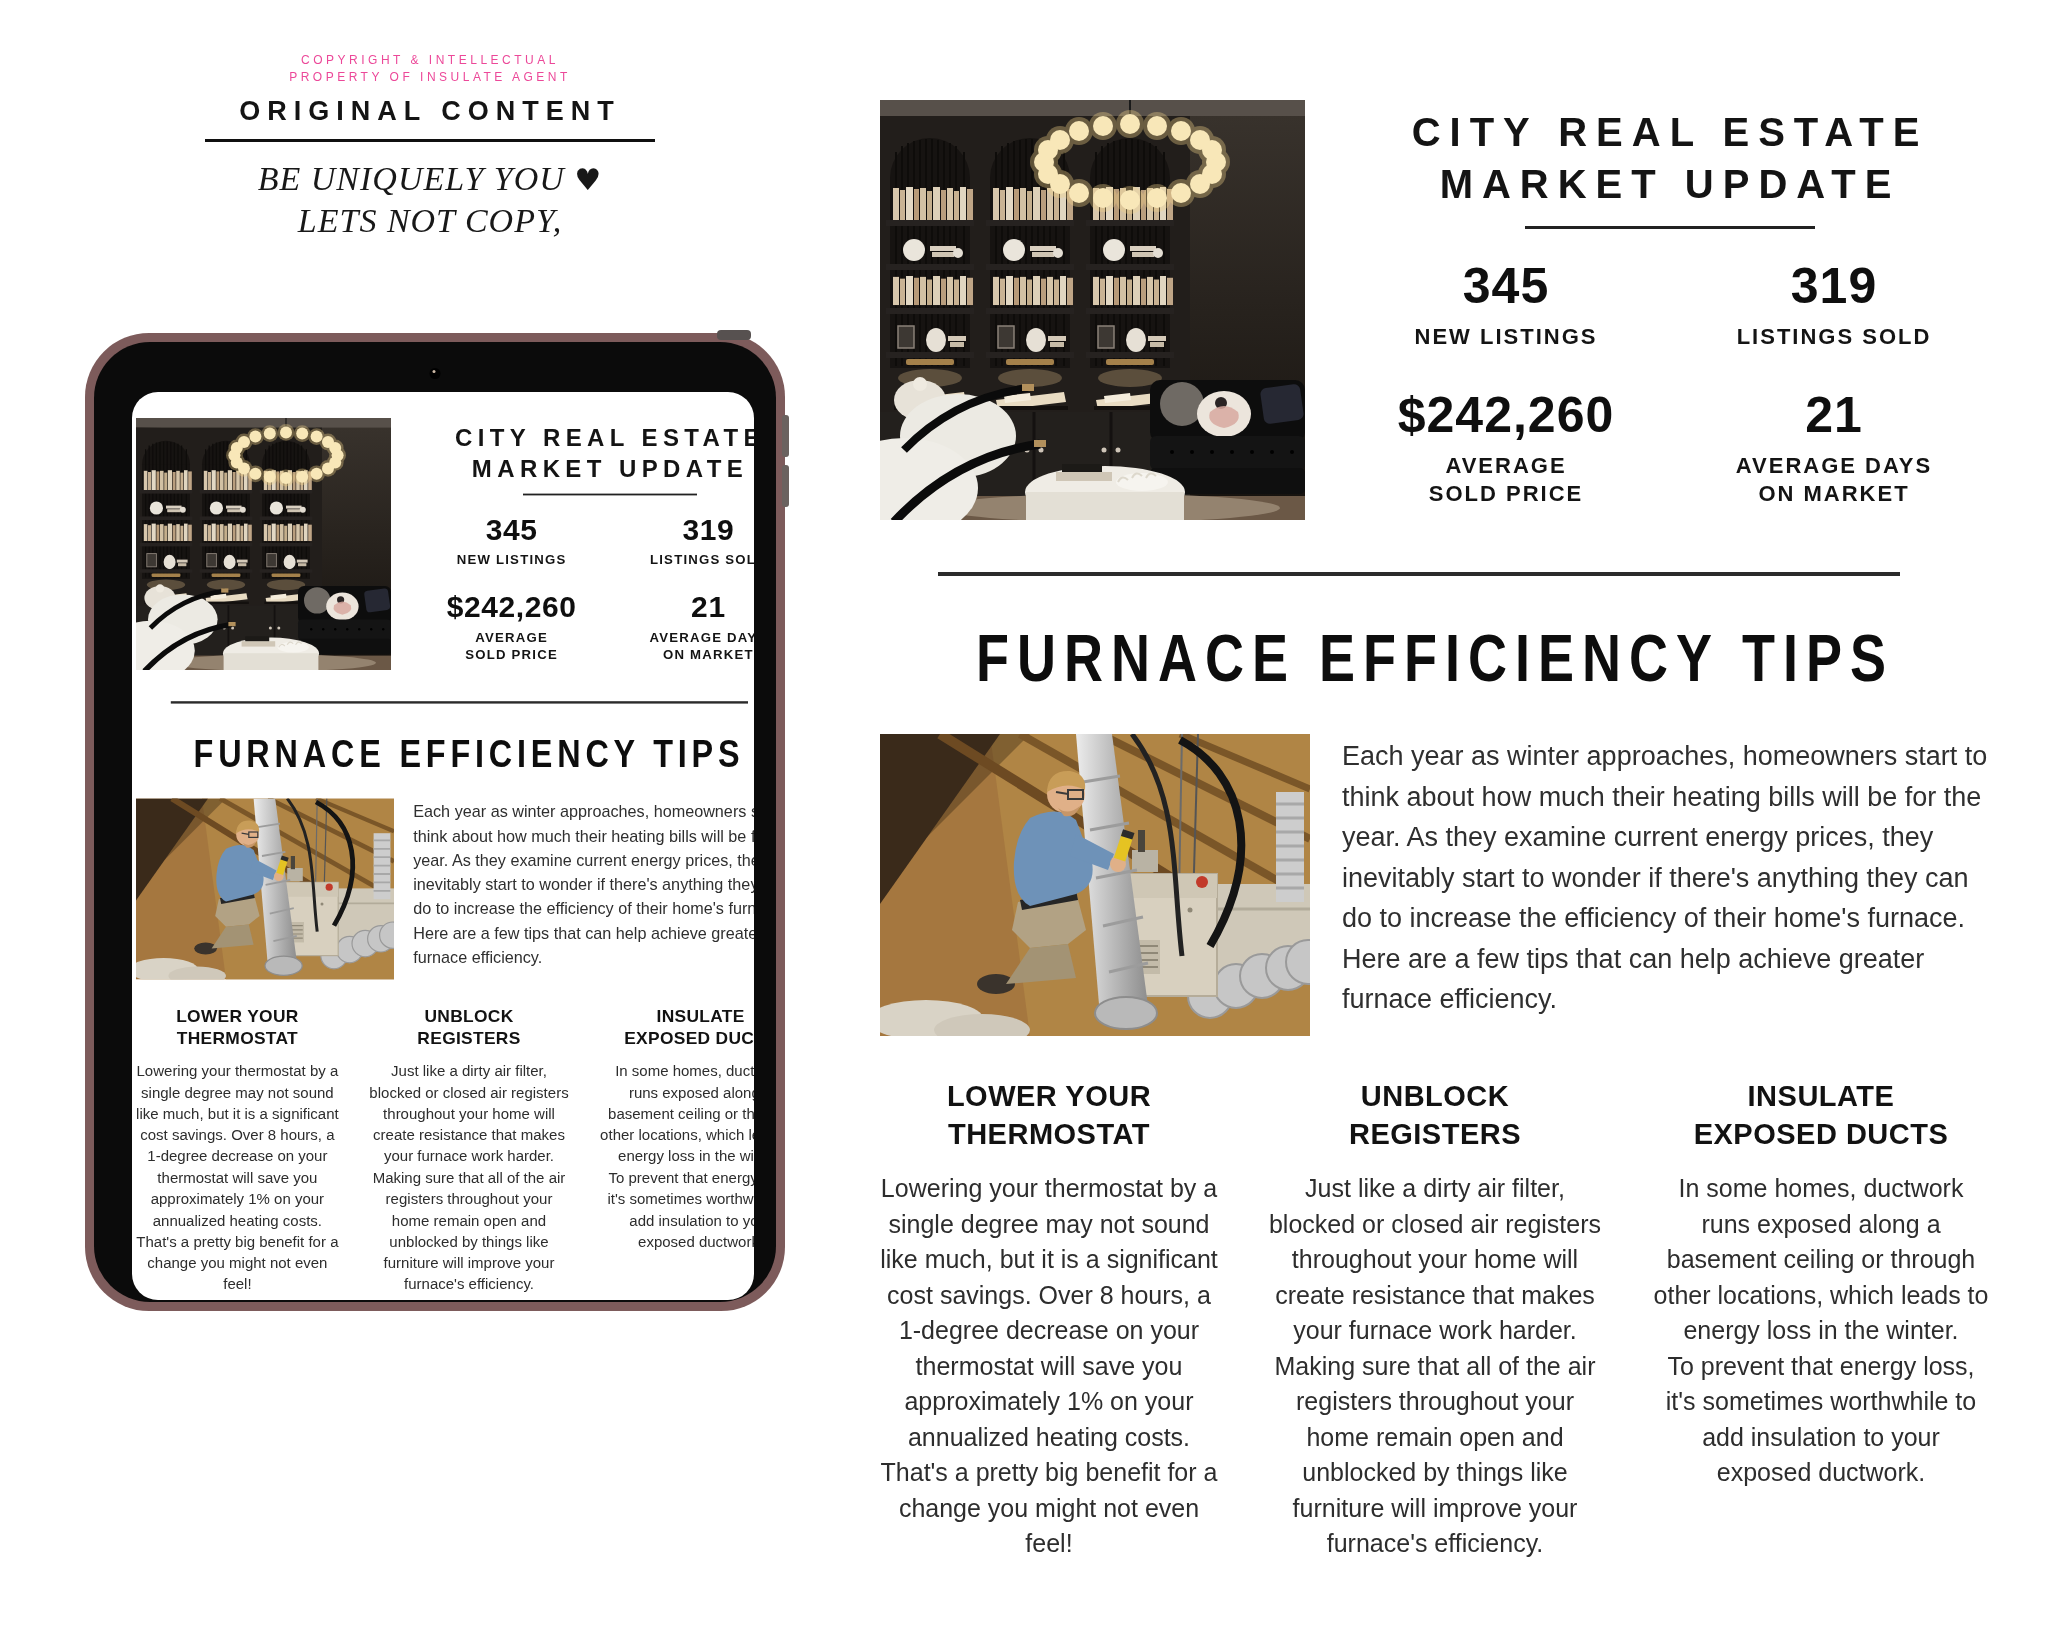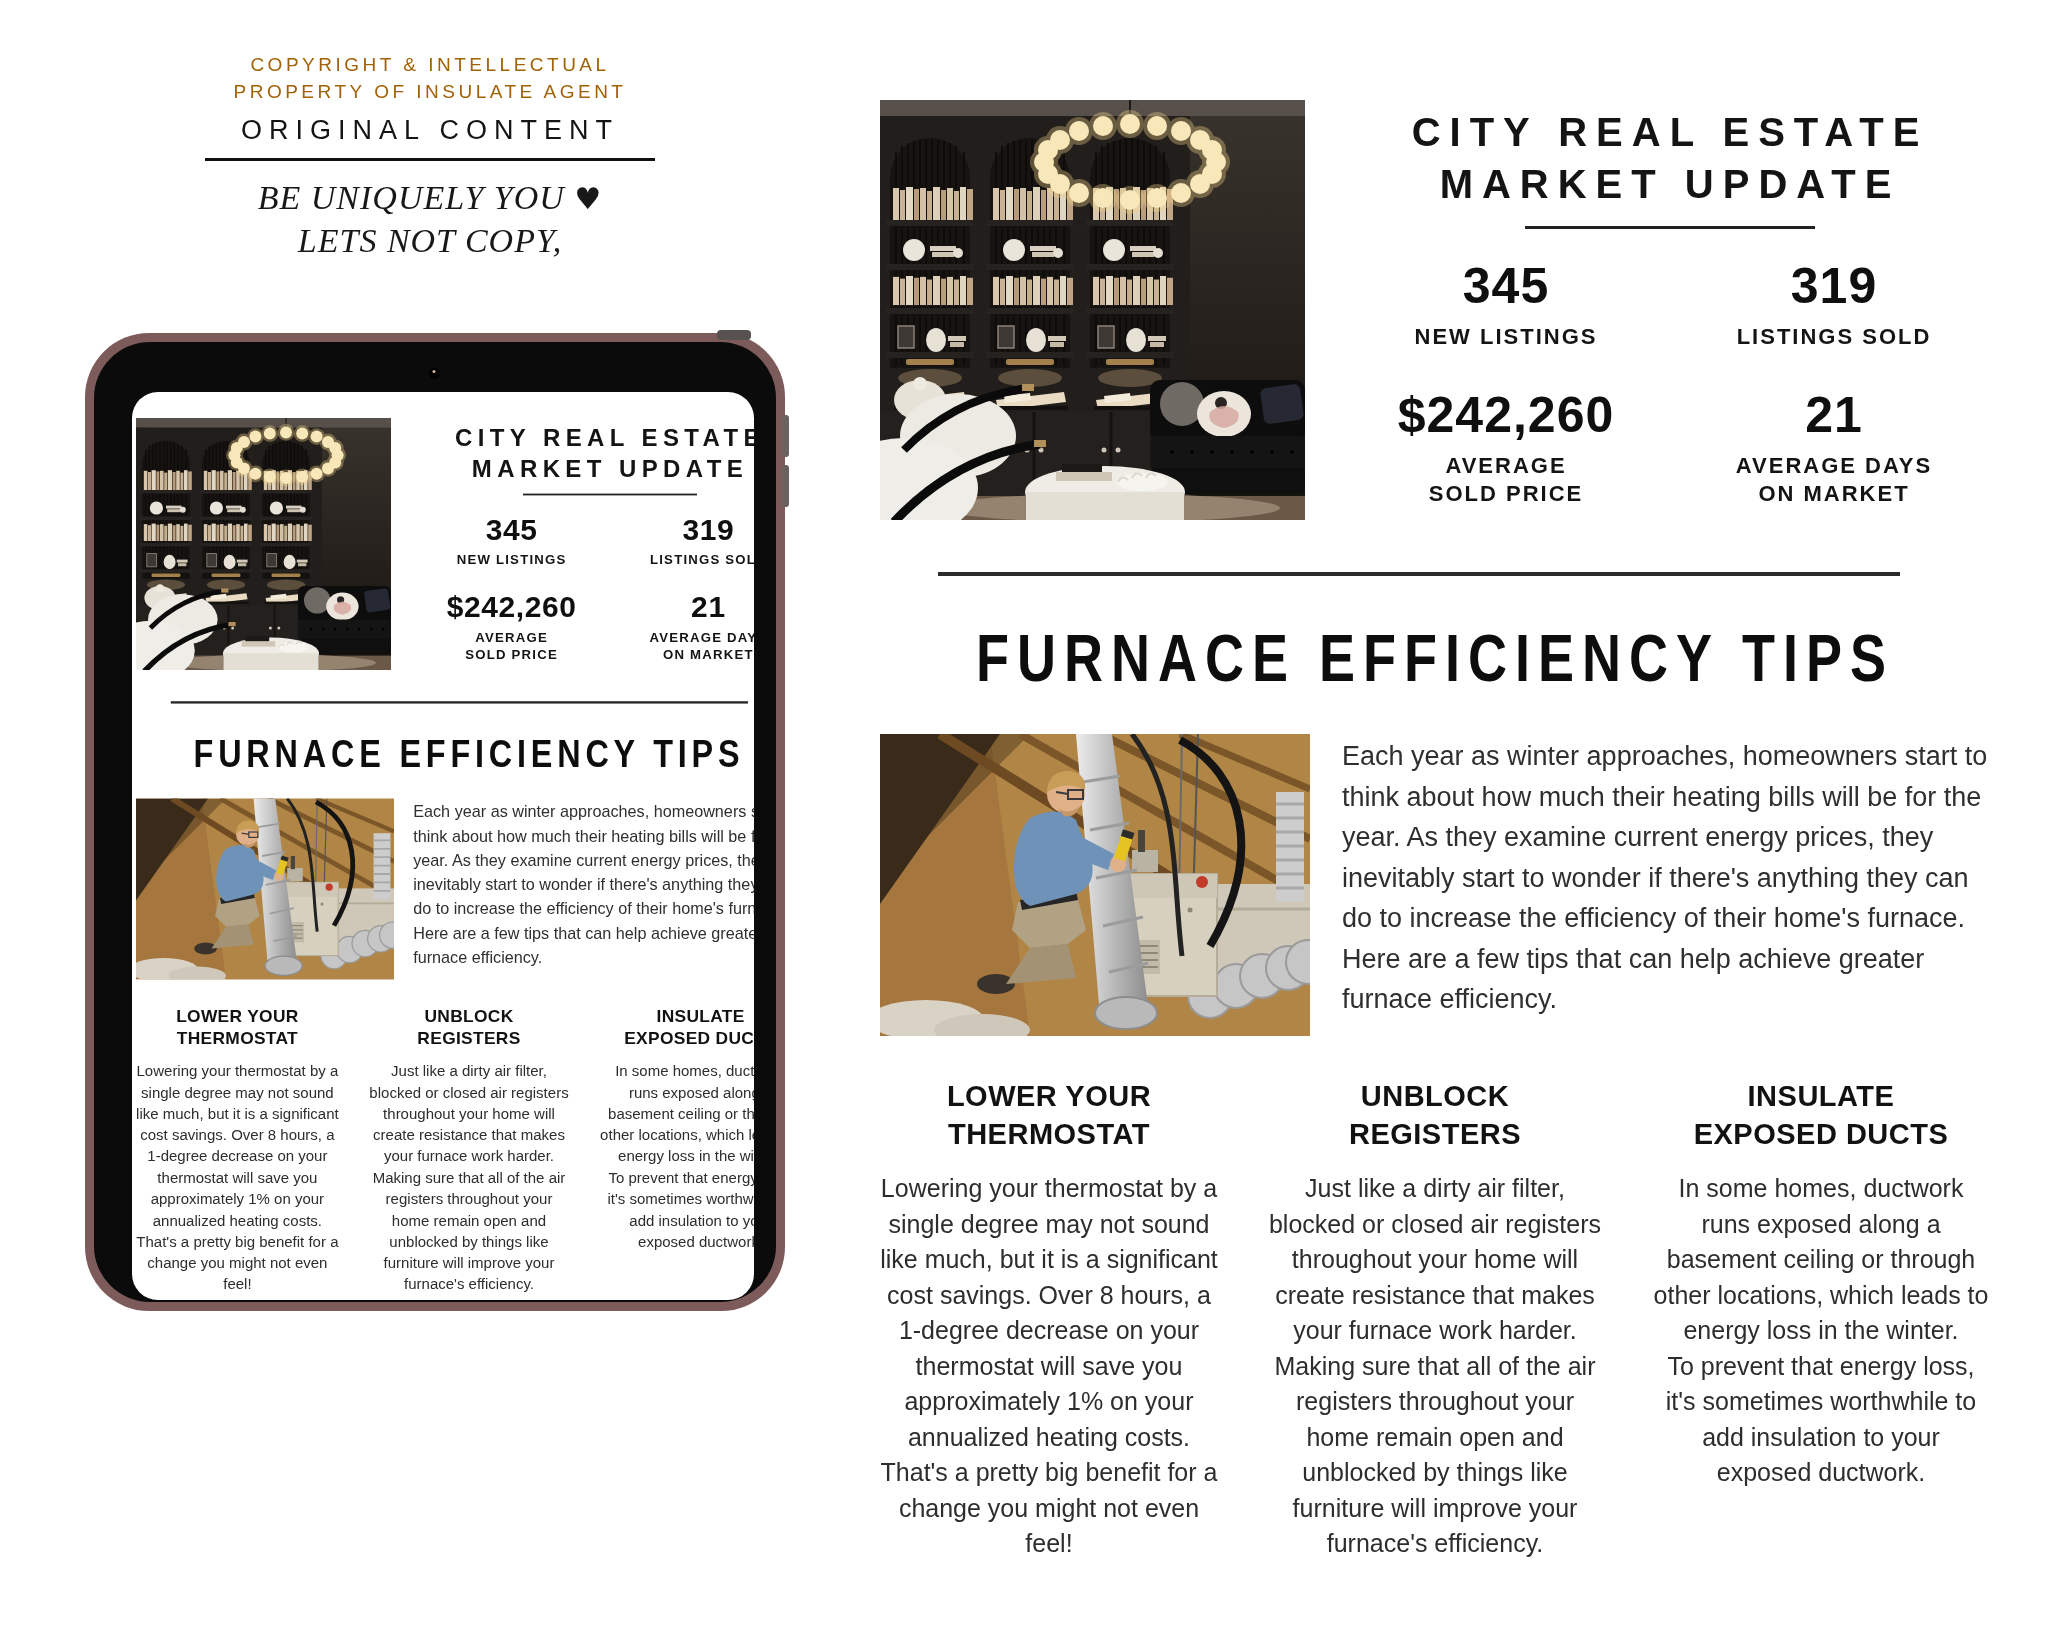--- a/index.html
+++ b/index.html
@@ -2,22 +2,22 @@
 <html><head>
 <meta charset="utf-8">
 <style>
   html,body{margin:0;padding:0;}
   body{
     width:2048px;height:1638px;position:relative;overflow:hidden;
     background:#ffffff;font-family:"Liberation Sans",sans-serif;color:#1a1a1a;
   }
   
   .copyright-block{position:absolute;left:150px;top:52px;width:560px;text-align:center;}
-  .copyright-line{font-size:19px;letter-spacing:3.5px;line-height:1.4;color:#a16207;}
-  .original-content{margin-top:10px;font-size:27px;font-weight:normal;letter-spacing:7px;color:#141414;}
+  .copyright-line{font-size:12px;letter-spacing:3.5px;line-height:1.4;color:#ec4899;}
+  .original-content{margin-top:10px;font-size:27px;font-weight:bold;letter-spacing:7px;color:#141414;}
   .original-underline{width:450px;border:0;border-top:3px solid #101010;margin:12px auto 16px auto;}
   .tagline{font-family:"Liberation Serif",serif;font-style:italic;font-size:34px;color:#181818;line-height:1.25;letter-spacing:1px;}
   .heart{font-family:"DejaVu Sans",sans-serif;font-style:normal;font-size:30px;}
 
   
   .tablet{position:absolute;left:85px;top:333px;width:700px;height:978px;background:#7d5b5b;border-radius:64px;}
   .tablet-btn-top{position:absolute;left:632px;top:-3px;width:34px;height:10px;background:#575150;border-radius:4px;}
   .tablet-btn-vol1{position:absolute;right:-4px;top:82px;width:7px;height:42px;background:#6b625f;border-radius:3px;}
   .tablet-btn-vol2{position:absolute;right:-4px;top:132px;width:7px;height:42px;background:#6b625f;border-radius:3px;}
   .tablet-bezel{position:absolute;left:9px;top:9px;right:9px;bottom:9px;background:#0b0b0b;border-radius:56px;}

